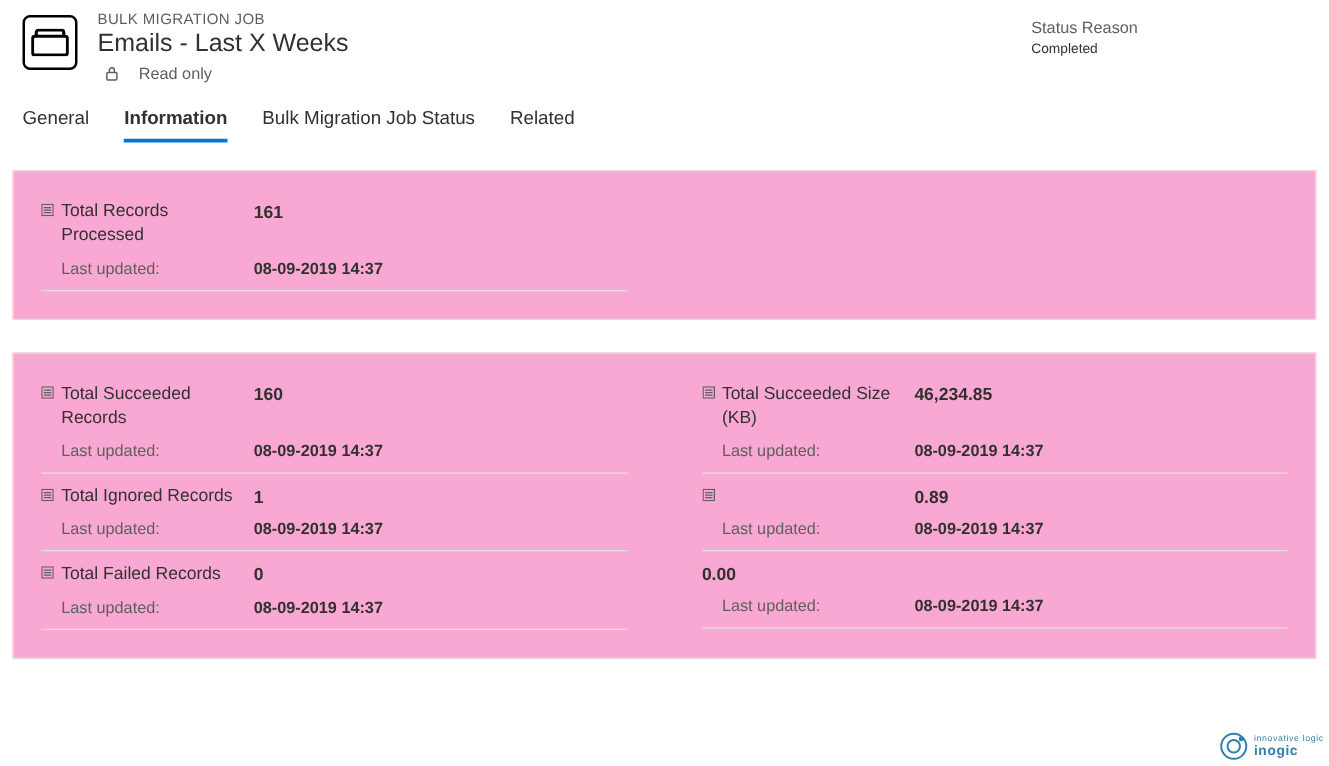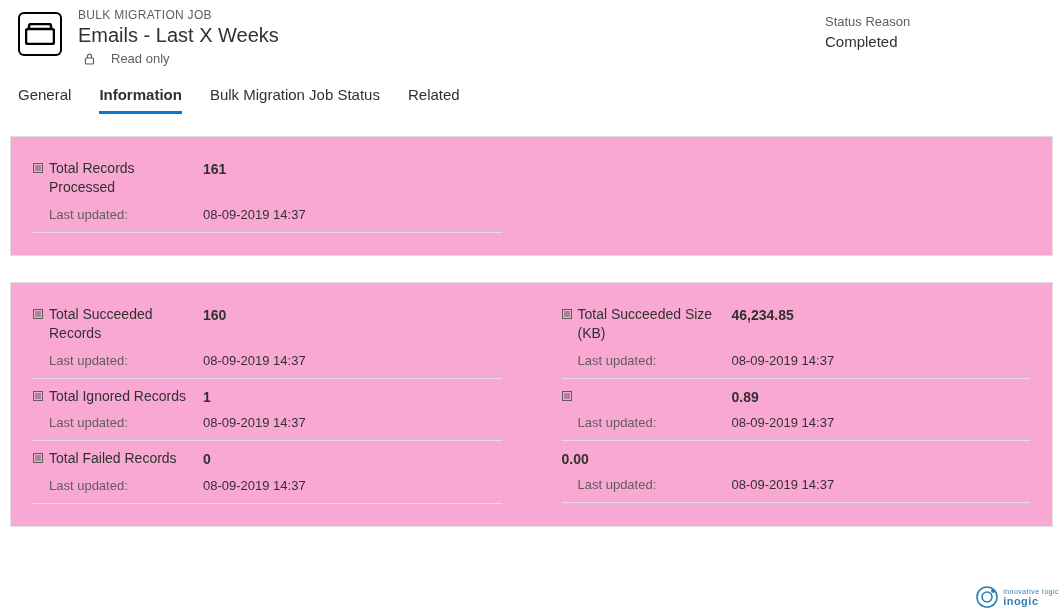--- a/index.html
+++ b/index.html
@@ -53,21 +53,21 @@
     gap: 16px;
     margin-left: 6px;
   }
   .status-block {
     text-align: left;
     min-width: 180px;
     padding-top: 6px;
     margin-right: 40px;
   }
   .status-label { font-size: 13px; color: #605e5c; }
-  .status-value { font-size: 15px; color: #323130; margin-top: 4px; }
+  .status-value { font-size: 11px; color: #323130; margin-top: 4px; }
 
   .tabs {
     display: flex;
     gap: 28px;
     padding: 0 18px;
     margin-top: 20px;
     font-size: 15px;
   }
   .tab { padding-bottom: 8px; cursor: pointer; color: #323130; }
   .tab.active { font-weight: 600; border-bottom: 3px solid #0078d4; }
@@ -95,21 +95,21 @@
   }
   .field-value { font-weight: 600; font-size: 14px; padding-top: 2px; }
   .updated-row {
     display: flex;
     font-size: 13px;
     color: #605e5c;
     margin-top: 10px;
     padding-left: 16px;
   }
   .updated-label { width: 154px; }
-  .updated-value { color: #323130; font-weight: 400; }
+  .updated-value { color: #323130; font-weight: 700; }
 
   .calc-icon {
     width: 10px; height: 10px; flex: none; margin-top: 4px;
   }
 
   .watermark {
     position: absolute;
     right: 4px;
     bottom: 4px;
     display: flex;

